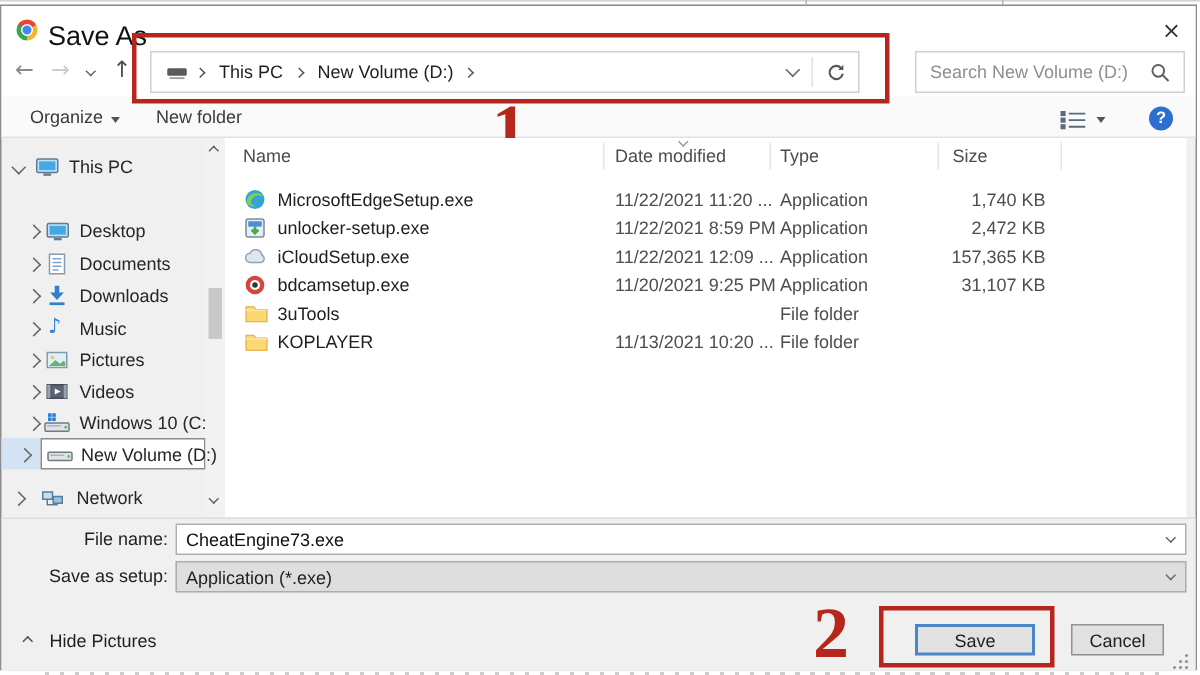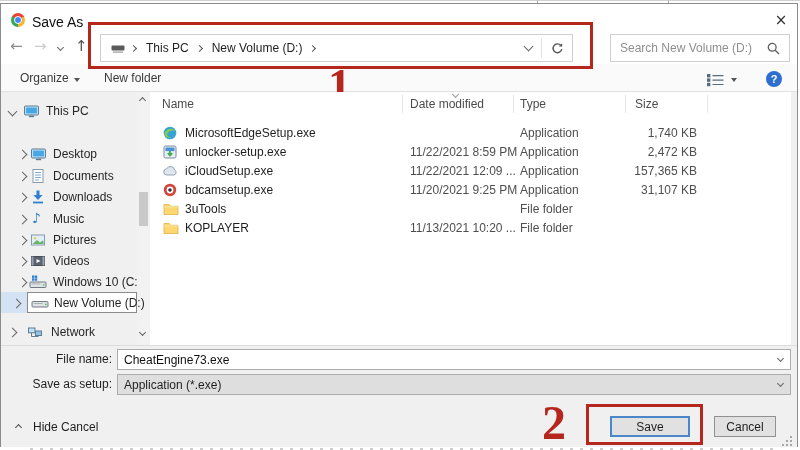--- a/index.html
+++ b/index.html
@@ -19,21 +19,21 @@
 
   
   .titlebar { left:1px; top:4px; width:796px; height:27px; background:#fff; }
   .navrow   { left:1px; top:31px; width:796px; height:33px; background:#fff; }
   .toolrow  { left:1px; top:64px; width:796px; height:28px; background:#fafafa; border-bottom:1px solid #e2e2e2; }
 
   .chrome-icon { left:10px; top:9px; width:14px; height:14px; border-radius:50%;
     background:conic-gradient(from -60deg,#e84335 0 120deg,#f7b529 0 240deg,#34a853 0 360deg); }
   .chrome-icon::after { content:""; position:absolute; inset:3px; border-radius:50%;
     background:#4285f4; border:1px solid #fff; }
-  .win-title { left:31px; top:10px; font-size:14px; color:#101010; }
+  .win-title { left:31px; top:10px; font-size:18px; color:#101010; }
   .close-btn { left:766px; top:6px; width:28px; height:20px; text-align:center;
                font-size:15px; line-height:20px; color:#333; cursor:default; }
 
   .navglyph { font-size:15px; line-height:15px; }
   .chev { position:absolute; width:7px; height:7px;
           border-right:1.4px solid #666; border-bottom:1.4px solid #666; }
   .chev.sm { width:5px; height:5px; }
   .cdown { transform:rotate(45deg); }
   .cright{ transform:rotate(-45deg); }
   .cup   { transform:rotate(-135deg); }
@@ -287,20 +287,21 @@
     <span class="hsep" style="left:363px;"></span>
     <span class="hsep" style="left:475px;"></span>
     <span class="hsep" style="left:557px;"></span>
 
     <div class="frow" style="top:32px;">
       <span class="ficon"><svg width="14" height="14" viewBox="0 0 14 14">
             <circle cx="7" cy="7" r="6.3" fill="#35a3d6"></circle>
             <path d="M1.5 9A6.3 6.3 0 0 1 13 5.5C11 4 6 3.5 4.5 7.5 3.5 10 6 11.5 8.5 11 6 12.5 2.8 11.5 1.5 9z" fill="#8ed13f" opacity="0.9"></path>
           </svg></span>
       <span class="fcell fname">MicrosoftEdgeSetup.exe</span>
+      <span class="fcell fdate">11/22/2021 11:20 ...</span>
       <span class="fcell ftype">Application</span>
       <span class="fcell fsize">1,740 KB</span>
     </div>
     <div class="frow" style="top:51px;">
       <span class="ficon"><svg width="14" height="14" viewBox="0 0 14 14">
             <rect x="1" y="1" width="12" height="12" rx="1.5" fill="#e8eef5" stroke="#7a8aa0"></rect>
             <rect x="2.5" y="2.5" width="9" height="3.6" fill="#4a90d9"></rect>
             <path d="M7 6v4M4.8 8.2 7 10.4l2.2-2.2" stroke="#3fae49" stroke-width="1.8" fill="none"></path>
           </svg></span>
       <span class="fcell fname">unlocker-setup.exe</span>
@@ -353,21 +354,21 @@
   <label class="flabel" style="top:352px;">File name:</label>
   <input class="abs filename-input" type="text" value="CheatEngine73.exe" style="">
   <span class="chev sm cdown" style="left:778px; top:356px;"></span>
   <label class="flabel" style="top:377px;">Save as setup:</label>
   <div class="abs savetype-box">
     <span>Application (*.exe)</span>
   </div>
   <span class="chev sm cdown" style="left:778px; top:381px;"></span>
 
   <span class="chev sm cup" style="left:16px; top:425px; border-color:#4f4f4f;"></span>
-  <div class="abs" style="left:33px; top:420px; font-size:12px; color:#1f1f1f;">Hide Cancel</div>
+  <div class="abs" style="left:33px; top:420px; font-size:12px; color:#1f1f1f;">Hide Pictures</div>
   <div class="btn save-btn">Save</div>
   <div class="btn cancel-btn">Cancel</div>
   <svg class="abs" style="left:781px; top:435px;" width="12" height="12" viewBox="0 0 12 12">
       <g fill="#8f8f8f">
         <circle cx="10" cy="2" r="1"></circle>
         <circle cx="10" cy="6" r="1"></circle>
         <circle cx="6" cy="6" r="1"></circle>
         <circle cx="10" cy="10" r="1"></circle>
         <circle cx="6" cy="10" r="1"></circle>
         <circle cx="2" cy="10" r="1"></circle>

